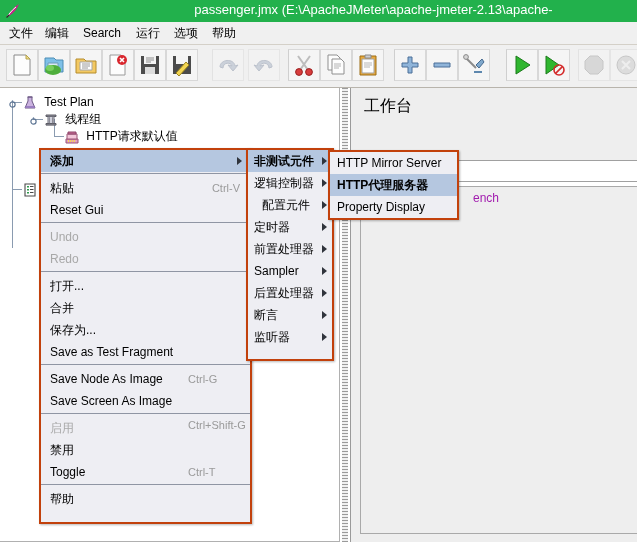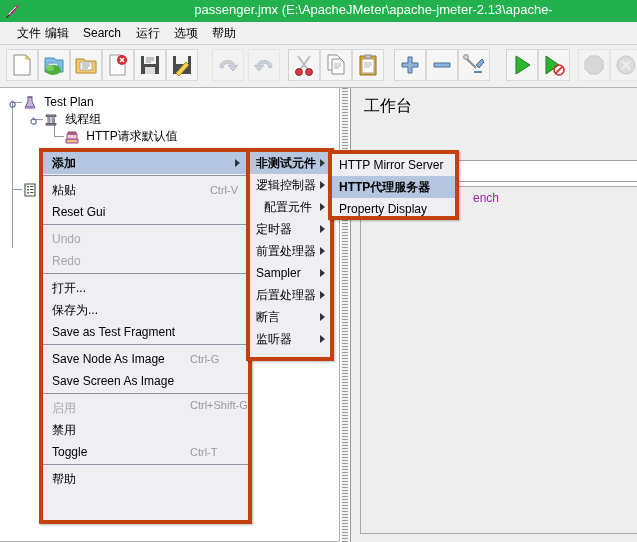--- a/index.html
+++ b/index.html
@@ -182,21 +182,21 @@
     position: absolute;
     font-size: 12px;
     white-space: nowrap;
     color: #a21caf;
   }
 
   
   .popup {
     position: absolute;
     background: #eeeef3;
-    border: 4px solid #c2410c;
+    border: 2px solid #c2410c;
     box-sizing: border-box;
     z-index: 50;
     box-shadow: 1px 1px 2px rgba(0,0,0,0.28);
   }
   .mrow {
     position: relative;
     height: 22px;
     line-height: 22px;
     white-space: nowrap;
     font-size: 12px;
@@ -243,21 +243,21 @@
     <svg width="16" height="16" viewBox="0 0 16 16">
       <path d="M2 14 C5 9 9 4 14 1 C12 6 9 10 4 13 Z" fill="#c9208a"></path>
       <path d="M2 14 C4 11 7 7 11 4" stroke="#ffffff" stroke-width="1" fill="none"></path>
       <path d="M1.5 14.5 L4 12" stroke="#2b2b2b" stroke-width="1.4"></path>
     </svg>
   </span>
   <div class="tb-title">passenger.jmx (E:\ApacheJMeter\apache-jmeter-2.13\apache-</div>
 </div>
 
 <div id="menubar">
-  <div class="mi" style="left:12px;">文件</div>
+  <div class="mi" style="left:4px;">文件</div>
   <div class="mi" style="left:40px;">编辑</div>
   <div class="mi" style="left:78px;">Search</div>
   <div class="mi" style="left:131px;">运行</div>
   <div class="mi" style="left:169px;">选项</div>
   <div class="mi" style="left:207px;">帮助</div>
 </div>
 
 <div id="toolbar">
 
   <div class="tbtn" style="left:6px;">
@@ -540,20 +540,23 @@
   </div>
   <div class="mrow dis">
     <span class="mtext">Redo</span>
   </div>
   <div class="msep"></div>
 
   <div class="mrow bold">
     <span class="mtext">打开...</span>
   </div>
   <div class="mrow bold">
+    <span class="mtext">合并</span>
+  </div>
+  <div class="mrow bold">
     <span class="mtext">保存为...</span>
   </div>
   <div class="mrow bold">
     <span class="mtext">Save as Test Fragment</span>
   </div>
   <div class="msep"></div>
 
   <div class="mrow bold">
     <span class="mtext">Save Node As Image</span>
     <span class="accel" style="left:147px;">Ctrl-G</span>

